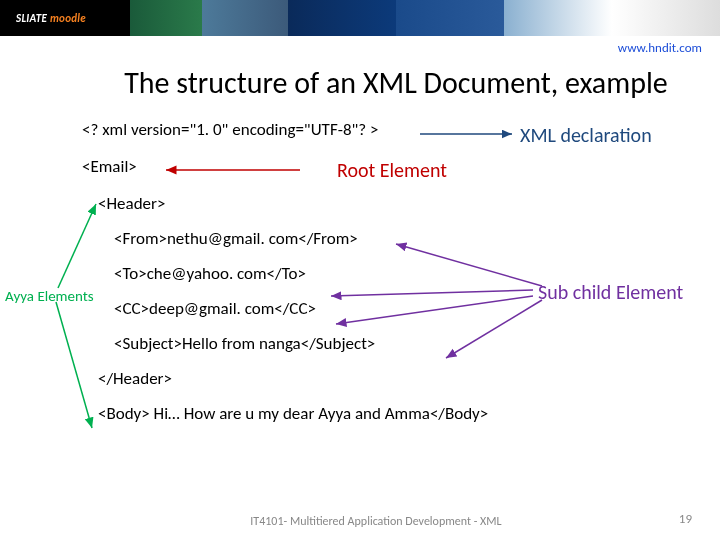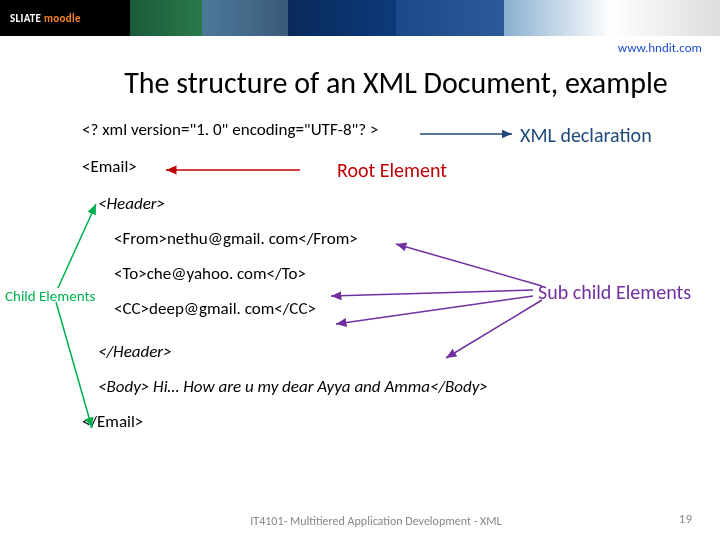--- a/index.html
+++ b/index.html
@@ -11,21 +11,22 @@
     position: relative;
     overflow: hidden;
   }
   .header-banner {
     width: 100%;
     height: 36px;
     background: linear-gradient(90deg, #000 0%, #000 18%, #1a5a3a 18%, #2a7a4a 28%, #4d7a9a 28%, #3c5a7a 40%, #0a2a5a 40%, #0c3a7a 55%, #1a4a8a 55%, #2a5a9a 70%, #8ab0d0 70%, #fff 85%, #ddd 100%);
     position: relative;
     display: flex;
     align-items: center;
-    padding-left: 6px;
+    padding-left: 12px;
+    font-style: italic;
   }
   .logo {
     color: #fff;
     font-weight: bold;
     font-size: 11px;
     background: #000;
     padding: 2px 4px;
     border-radius: 2px;
     letter-spacing: 0.3px;
   }
@@ -44,21 +45,21 @@
     text-align: center;
     font-weight: normal;
     padding: 0 20px 0 92px;
   }
   .content {
     font-size: 17px;
     color: #000;
     padding-left: 82px;
   }
   .line { margin-bottom: 6px; position: relative; }
-  .indent1 { padding-left: 16px; font-style: italic; }
+  .indent1 { padding-left: 16px; }
   .indent2 { padding-left: 32px; }
   .ann-xmldecl {
     position: absolute;
     left: 520px;
     top: 123px;
     font-size: 20px;
     color: #1f497d;
     text-align: right;
   }
   .ann-root {
@@ -123,32 +124,32 @@
   <div class="line">&lt;Email&gt;</div>
   <div style="height:10px"></div>
   <div class="line indent1">&lt;Header&gt;</div>
   <div style="height:8px"></div>
   <div class="line indent2">&lt;From&gt;nethu@gmail. com&lt;/From&gt;</div>
   <div style="height:8px"></div>
   <div class="line indent2">&lt;To&gt;che@yahoo. com&lt;/To&gt;</div>
   <div style="height:8px"></div>
   <div class="line indent2">&lt;CC&gt;deep@gmail. com&lt;/CC&gt;</div>
   <div style="height:8px"></div>
+  <div class="line indent2">&lt;Subject&gt;Hello from nanga&lt;/Subject&gt;</div>
   <div style="height:8px"></div>
   <div class="line indent1">&lt;/Header&gt;</div>
   <div style="height:8px"></div>
   <div class="line indent1">&lt;Body&gt; Hi… How are u  my dear Ayya and Amma&lt;/Body&gt;</div>
   <div style="height:8px"></div>
-  <div class="line">&lt;/Email&gt;</div>
 </div>
 
 <div class="ann-xmldecl">XML declaration</div>
 <div class="ann-root">Root Element</div>
-<div class="ann-child">Child Elements</div>
-<div class="ann-sub">Sub child Elements</div>
+<div class="ann-child">Ayya Elements</div>
+<div class="ann-sub">Sub child Element</div>
 
 <svg class="arrow" style="left:420px; top:126px;" width="100" height="16">
   <defs>
       <marker id="ah1" markerWidth="8" markerHeight="8" refX="7" refY="3" orient="auto">
         <path d="M0,0 L7,3 L0,6 Z" fill="#1f497d"></path>
       </marker>
     </defs>
   <line x1="0" y1="8" x2="92" y2="8" stroke="#1f497d" stroke-width="1.5" marker-end="url(#ah1)"></line>
 </svg>
 

